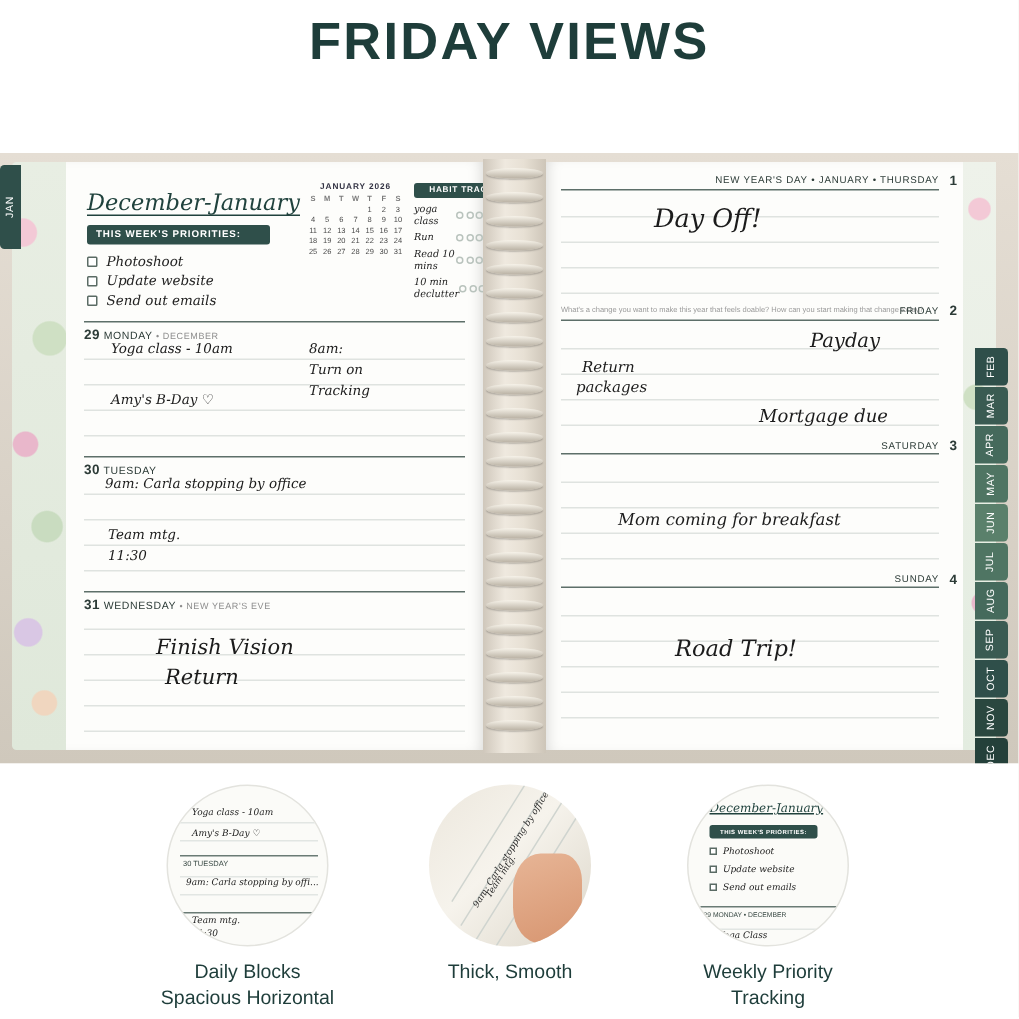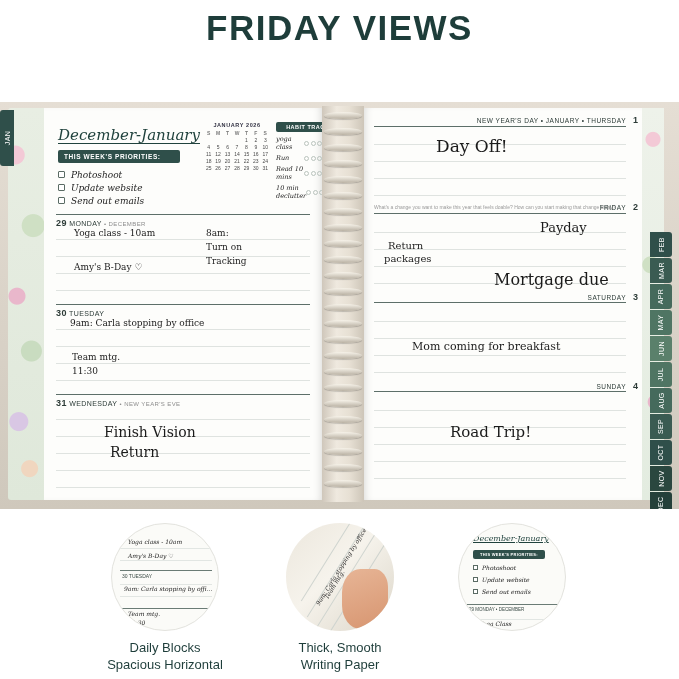--- a/index.html
+++ b/index.html
@@ -157,21 +157,21 @@
   }
   .day-head {
     position: absolute; left: 12px; font-size: 7px; color: #2c3b37; letter-spacing: .4px;
   }
   .day-head b { font-size: 9px; }
   .day-head .sub { color: #8d8d8d; font-size: 6px; }
   .rule {
     position: absolute; left: 12px; width: 254px; height: 1px; background: #dfe3e0;
   }
   .note {
-    position: absolute; font-family: "DejaVu Serif", serif; 
+    position: absolute; font-family: "DejaVu Serif", serif; font-style: italic;
     color: #1b1b1b; white-space: nowrap;
   }
 
   
   .rp-head {
     position: absolute; right: 16px; font-size: 6.5px; color: #2c3b37;
     letter-spacing: .5px; text-align: right;
   }
   .rp-num {
     position: absolute; right: 4px; font-size: 9px; color: #2c3b37; font-weight: bold;
@@ -453,21 +453,21 @@
       <div class="rsep" style="top:105px"></div>
       <div class="rp-head" style="top:96px">FRIDAY</div>
       <div class="rp-num" style="top:94px">2</div>
       <div class="rrule" style="top:124px"></div>
       <div class="rrule" style="top:141px"></div>
       <div class="rrule" style="top:158px"></div>
       <div class="rrule" style="top:175px"></div>
       <div class="note" style="left:176px; top:112px; font-size:13px">Payday</div>
       <div class="note" style="left:24px; top:132px; font-size:10px">Return</div>
       <div class="note" style="left:20px; top:145px; font-size:10px">packages</div>
-      <div class="note" style="left:130px; top:162px; font-size:16px">Mortgage due</div>
+      <div class="note" style="left:142px; top:162px; font-size:12px">Mortgage due</div>
 
       <div class="rsep" style="top:194px"></div>
       <div class="rp-head" style="top:186px">SATURDAY</div>
       <div class="rp-num" style="top:184px">3</div>
       <div class="rrule" style="top:213px"></div>
       <div class="rrule" style="top:230px"></div>
       <div class="rrule" style="top:247px"></div>
       <div class="rrule" style="top:264px"></div>
       <div class="note" style="left:48px; top:232px; font-size:11px">Mom coming for breakfast</div>
 
@@ -549,21 +549,20 @@
         <div class="pline" style="top:14px; left:-20px"></div>
         <div class="pline" style="top:30px; left:-14px"></div>
         <div class="pline" style="top:46px; left:-8px"></div>
         <div class="pline" style="top:62px; left:-2px"></div>
         <div class="pmark" style="left:10px; top:40px">9am: Carla stopping by office</div>
         <div class="pmark" style="left:32px; top:58px">Team mtg.</div>
         <div class="pen"></div>
       </div>
       <div class="feature-label">
         <div>Thick, Smooth</div>
-        <div>Writing Paper</div>
       </div>
     </div>
 
     <div class="feature" style="left:412px; top:14px">
       <div class="circle">
         <div class="mini-note" style="left:14px; top:10px; font-size:8px; text-decoration:underline; color:#20423d">December-January</div>
         <div style="position:absolute; left:14px; top:26px; width:72px; height:9px; background:#2f4f4a; border-radius:2px; display:flex; align-items:center; justify-content:center;">
           <span style="color:#fff; font-size:4px; font-weight:bold; letter-spacing:.3px;">THIS WEEK'S PRIORITIES:</span>
         </div>
         <div style="position:absolute; left:14px; top:40px; display:flex; align-items:center;">
@@ -576,16 +575,20 @@
         </div>
         <div style="position:absolute; left:14px; top:64px; display:flex; align-items:center;">
           <span style="width:5px;height:5px;border:1px solid #5a6b64;margin-right:4px;background:#fff;"></span>
           <span class="mini-note" style="position:static">Send out emails</span>
         </div>
         <div class="mini-sep" style="top:80px"></div>
         <div class="mini-note" style="left:10px; top:83px; font-size:4.5px; font-style:normal; font-family:'Liberation Sans',sans-serif; color:#3a4a45">29 MONDAY • DECEMBER</div>
         <div class="mini-rule" style="top:95px"></div>
         <div class="mini-note" style="left:20px; top:96px">Yoga Class</div>
       </div>
+      <div class="feature-label">
+        <div>Weekly Priority</div>
+        <div>Tracking</div>
+      </div>
     </div>
   </div>
 
 </div>
 
 </body></html>

